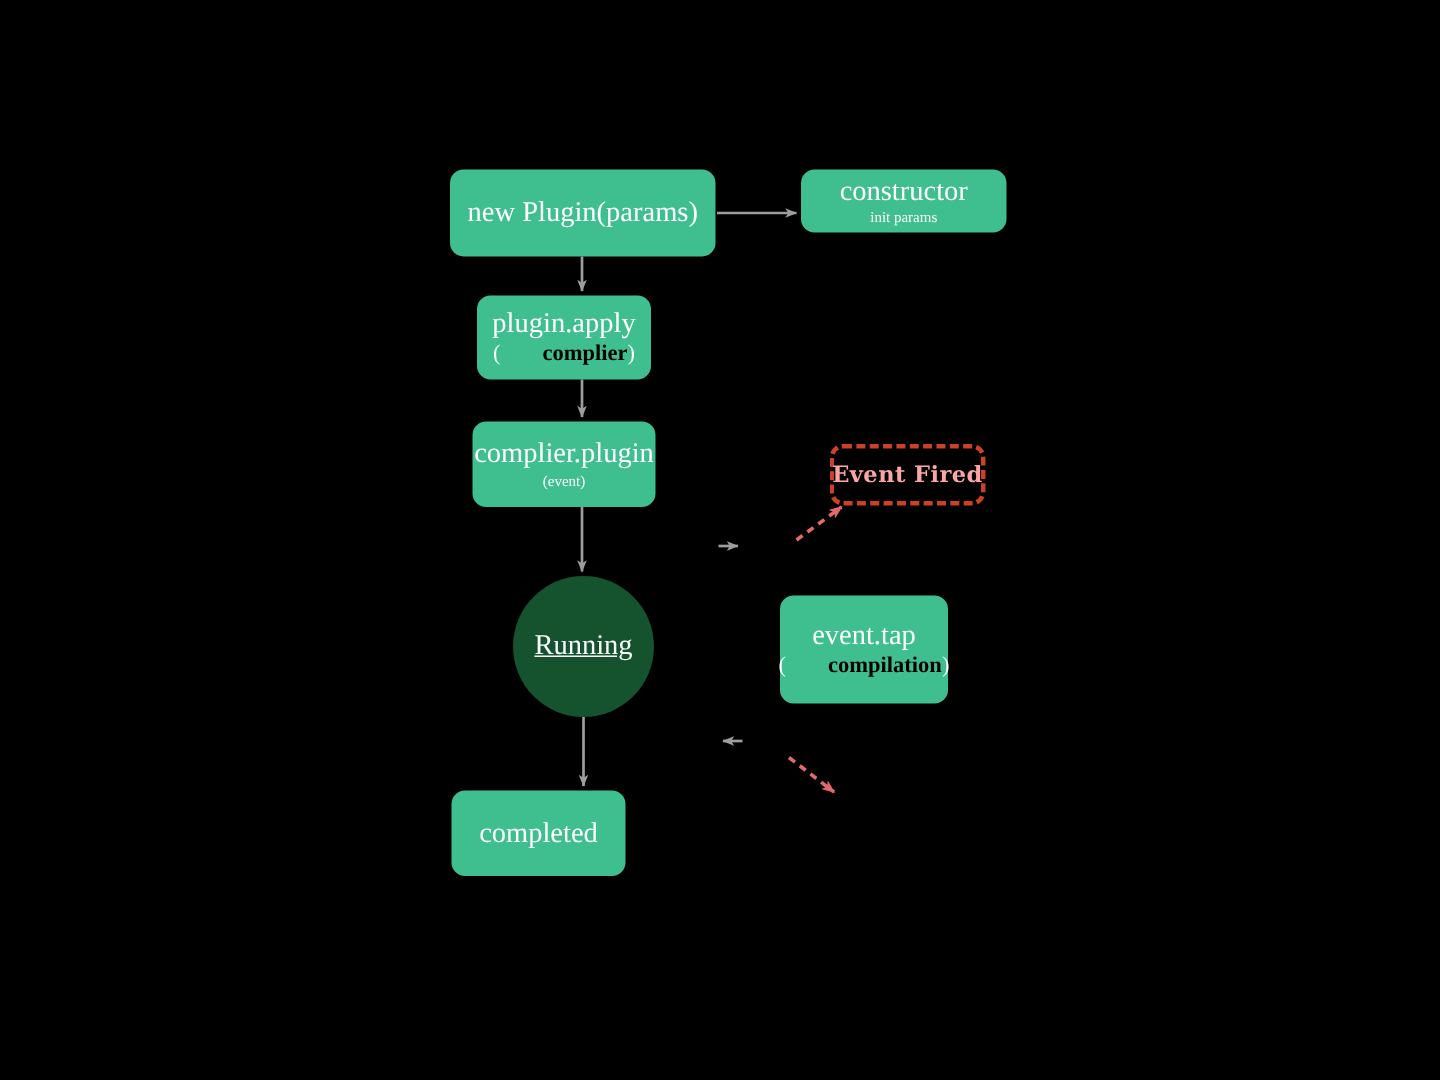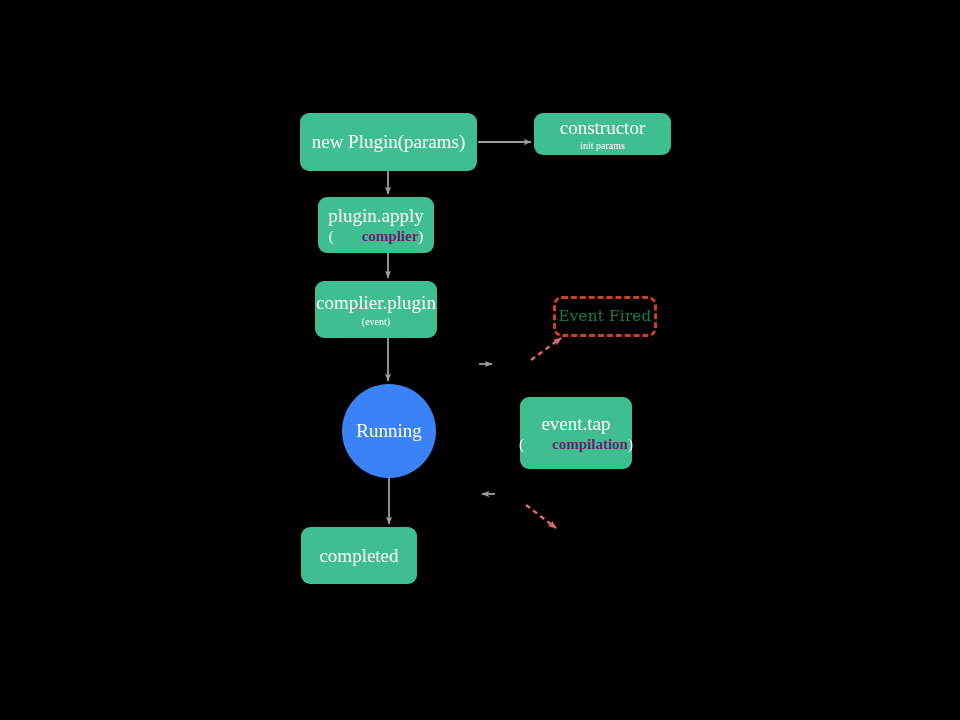--- a/index.html
+++ b/index.html
@@ -39,50 +39,51 @@
     color: #ffffff;
     line-height: 1.12;
   }
 
   .node-green {
     background: #3fbf8f;
     border-radius: 9px;
   }
 
   .node-circle {
-    background: #3b82f6;
+    background: #14532d;
     border-radius: 50%;
+    text-decoration: underline;
   }
 
   .node-dashed {
     background: transparent;
     border: 3px dashed #cc4025;
     border-radius: 9px;
-    color: #15803d;
+    color: #fca5a5;
     font-family: "DejaVu Serif", "Liberation Serif", serif;
-    font-weight: normal;
+    font-weight: bold;
     letter-spacing: 0.3px;
   }
 
   .line1 {
     font-size: 19px;
     white-space: nowrap;
   }
   .line2 {
     font-size: 15px;
     white-space: nowrap;
     margin-top: 1px;
   }
   .line2-sub {
     font-size: 10px;
     white-space: nowrap;
     margin-top: 2px;
   }
   .kw {
-    color: #701a75;
+    color: #000000;
     font-weight: bold;
     margin-left: 28px;
   }
   .paren {
     color: #ffffff;
     font-weight: normal;
   }
   .dashed-label {
     font-size: 15px;
     white-space: nowrap;

